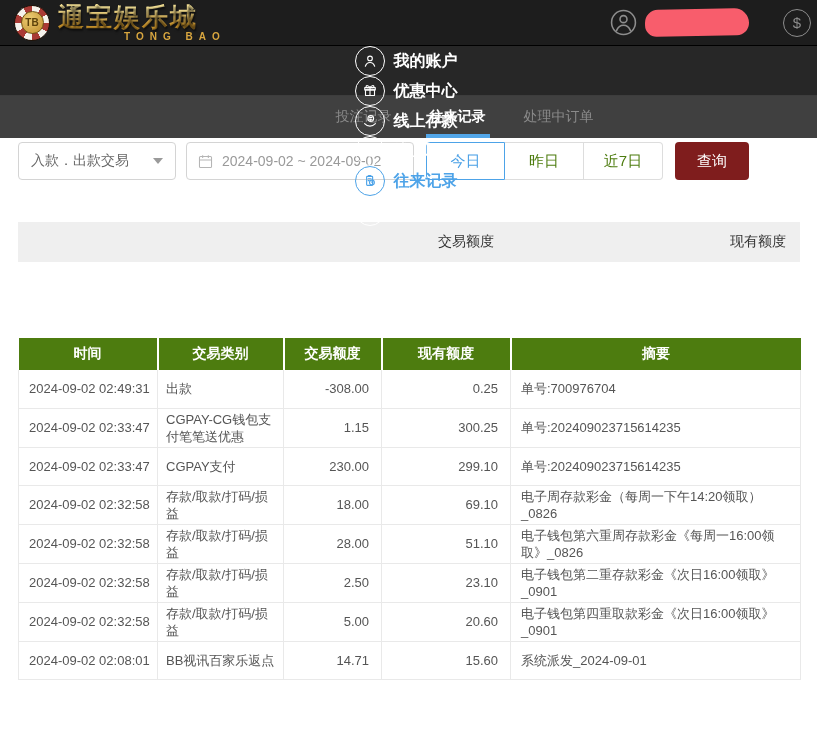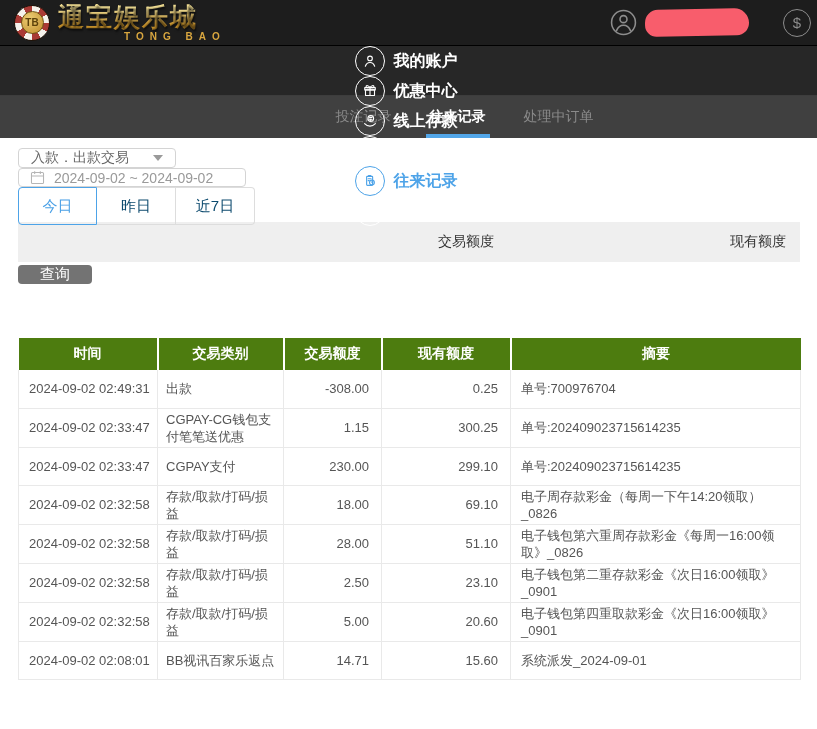--- a/index.html
+++ b/index.html
@@ -68,43 +68,43 @@
     height:42px; background:#404040; display:flex; align-items:stretch;
     justify-content:center; gap:30px; padding-left:112px;
   }
   .subtab {
     display:flex; align-items:center; padding:0 4px; font-size:14px; color:#8a8a8a;
     border-bottom:4px solid transparent; border-top:4px solid transparent; cursor:pointer;
   }
   .subtab.active { color:#fff; font-weight:bold; border-bottom-color:#52a6e8; }
 
   
-  .filters { display:flex; align-items:flex-start; margin:10px 0 0 18px; height:32px;flex-direction:column; }
+  .filters { display:flex; align-items:flex-end; margin:10px 0 0 18px; height:32px; }
   .select-box {
     width:158px; height:38px; border:1px solid #d4d4d4; border-radius:4px;
     display:flex; align-items:center; justify-content:space-between;
     padding:0 12px; color:#666; font-size:14px; cursor:pointer; margin-right:10px;
   }
   .caret { width:0; height:0; border-left:5px solid transparent; border-right:5px solid transparent; border-top:6px solid #9a9a9a; }
   .date-box {
     width:228px; height:38px; border:1px solid #d4d4d4; border-radius:4px;
     display:flex; align-items:center; gap:8px; padding:0 10px;
     color:#9a9a9a; font-size:14px; cursor:pointer; margin-right:12px;
   }
   .date-box svg { stroke:#b5b5b5; fill:none; stroke-width:1.5; }
   .seg-group { display:flex; margin-right:12px; }
   .seg {
     width:79px; height:38px; display:flex; align-items:center; justify-content:center;
-    border:1px solid #ddd; border-left-width:0; color:#0c4a6e; font-size:15px; cursor:pointer;
+    border:1px solid #ddd; border-left-width:0; color:#4d7c0f; font-size:15px; cursor:pointer;
   }
   .seg:first-child { border-left-width:1px; border-radius:4px 0 0 4px; }
   .seg:last-child { border-radius:0 4px 4px 0; }
   .seg.active { border:1px solid #4da3e8; color:#4aa0e6; }
   .query-btn {
-    width:74px; height:38px; background:#737373; color:#fff; font-size:15px;
+    width:74px; height:38px; background:#7f1d1d; color:#fff; font-size:15px;
     border:none; border-radius:4px; cursor:pointer;
     display:flex; align-items:center; justify-content:center;margin-top:40px;
   }
 
   
   .summary { width:782px; margin:42px 17px 0 18px; font-size:14px; }
   .sum-row { display:flex; }
   .sum-head { background:#efefef; height:40px; }
   .sum-body { height:44px; border-bottom:1px solid #e6e6e6; }
   .sc1 { width:297px; display:flex; align-items:center; justify-content:center; }

